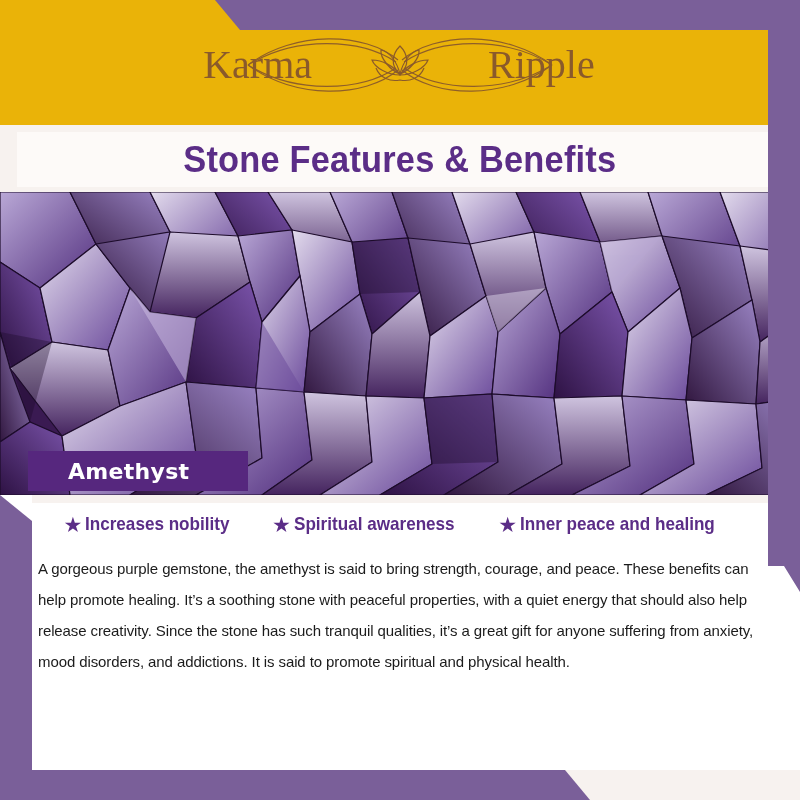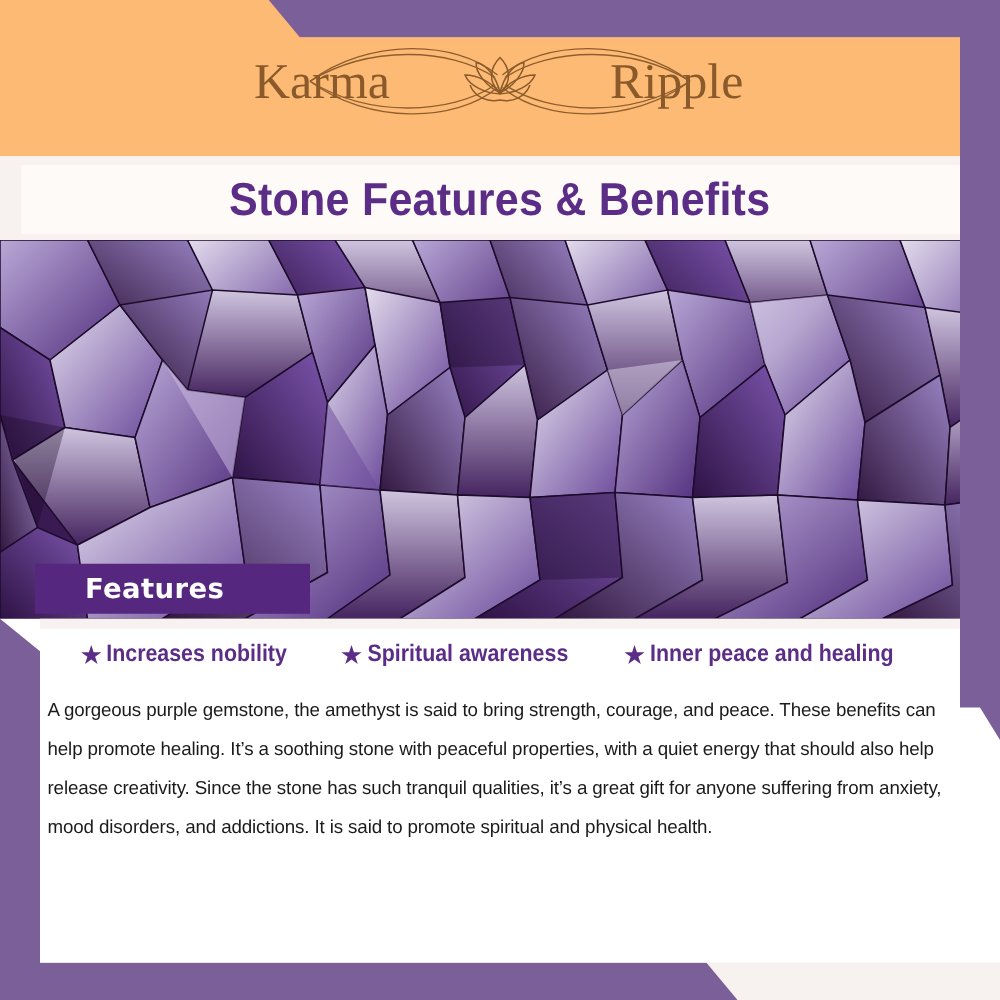--- a/index.html
+++ b/index.html
@@ -54,21 +54,21 @@
     background: #7a5f99;
     clip-path: polygon(0 0, 32px 26px, 32px 305px, 0 305px);
     z-index: 6;
   }
 
   
   .header {
     position: absolute;
     left: 0; top: 0;
     width: 800px; height: 125px;
-    background: #fdba74;
+    background: #eab308;
     z-index: 3;
   }
   .logo-wrap {
     position: absolute;
     left: 50%;
     top: 26px;
     transform: translateX(-50%);
     width: 400px;
     height: 78px;
   }
@@ -323,21 +323,21 @@
       </g>
       <g opacity="0.35" fill="#1a0a26">
         <polygon points="352,50 408,46 420,100 360,102"></polygon>
         <polygon points="424,206 492,202 498,270 432,272"></polygon>
         <polygon points="0,140 52,150 30,230"></polygon>
       </g>
     </svg>
   </div>
 
   <div class="name-banner">
-    <span class="name-banner-text">Features</span>
+    <span class="name-banner-text">Amethyst</span>
   </div>
 
   <div class="content">
     <div class="content-strip"></div>
 
     <div class="benefits">
       <div class="benefit">
         <span class="star">★</span>
         <span class="label">Increases nobility</span>
       </div>

